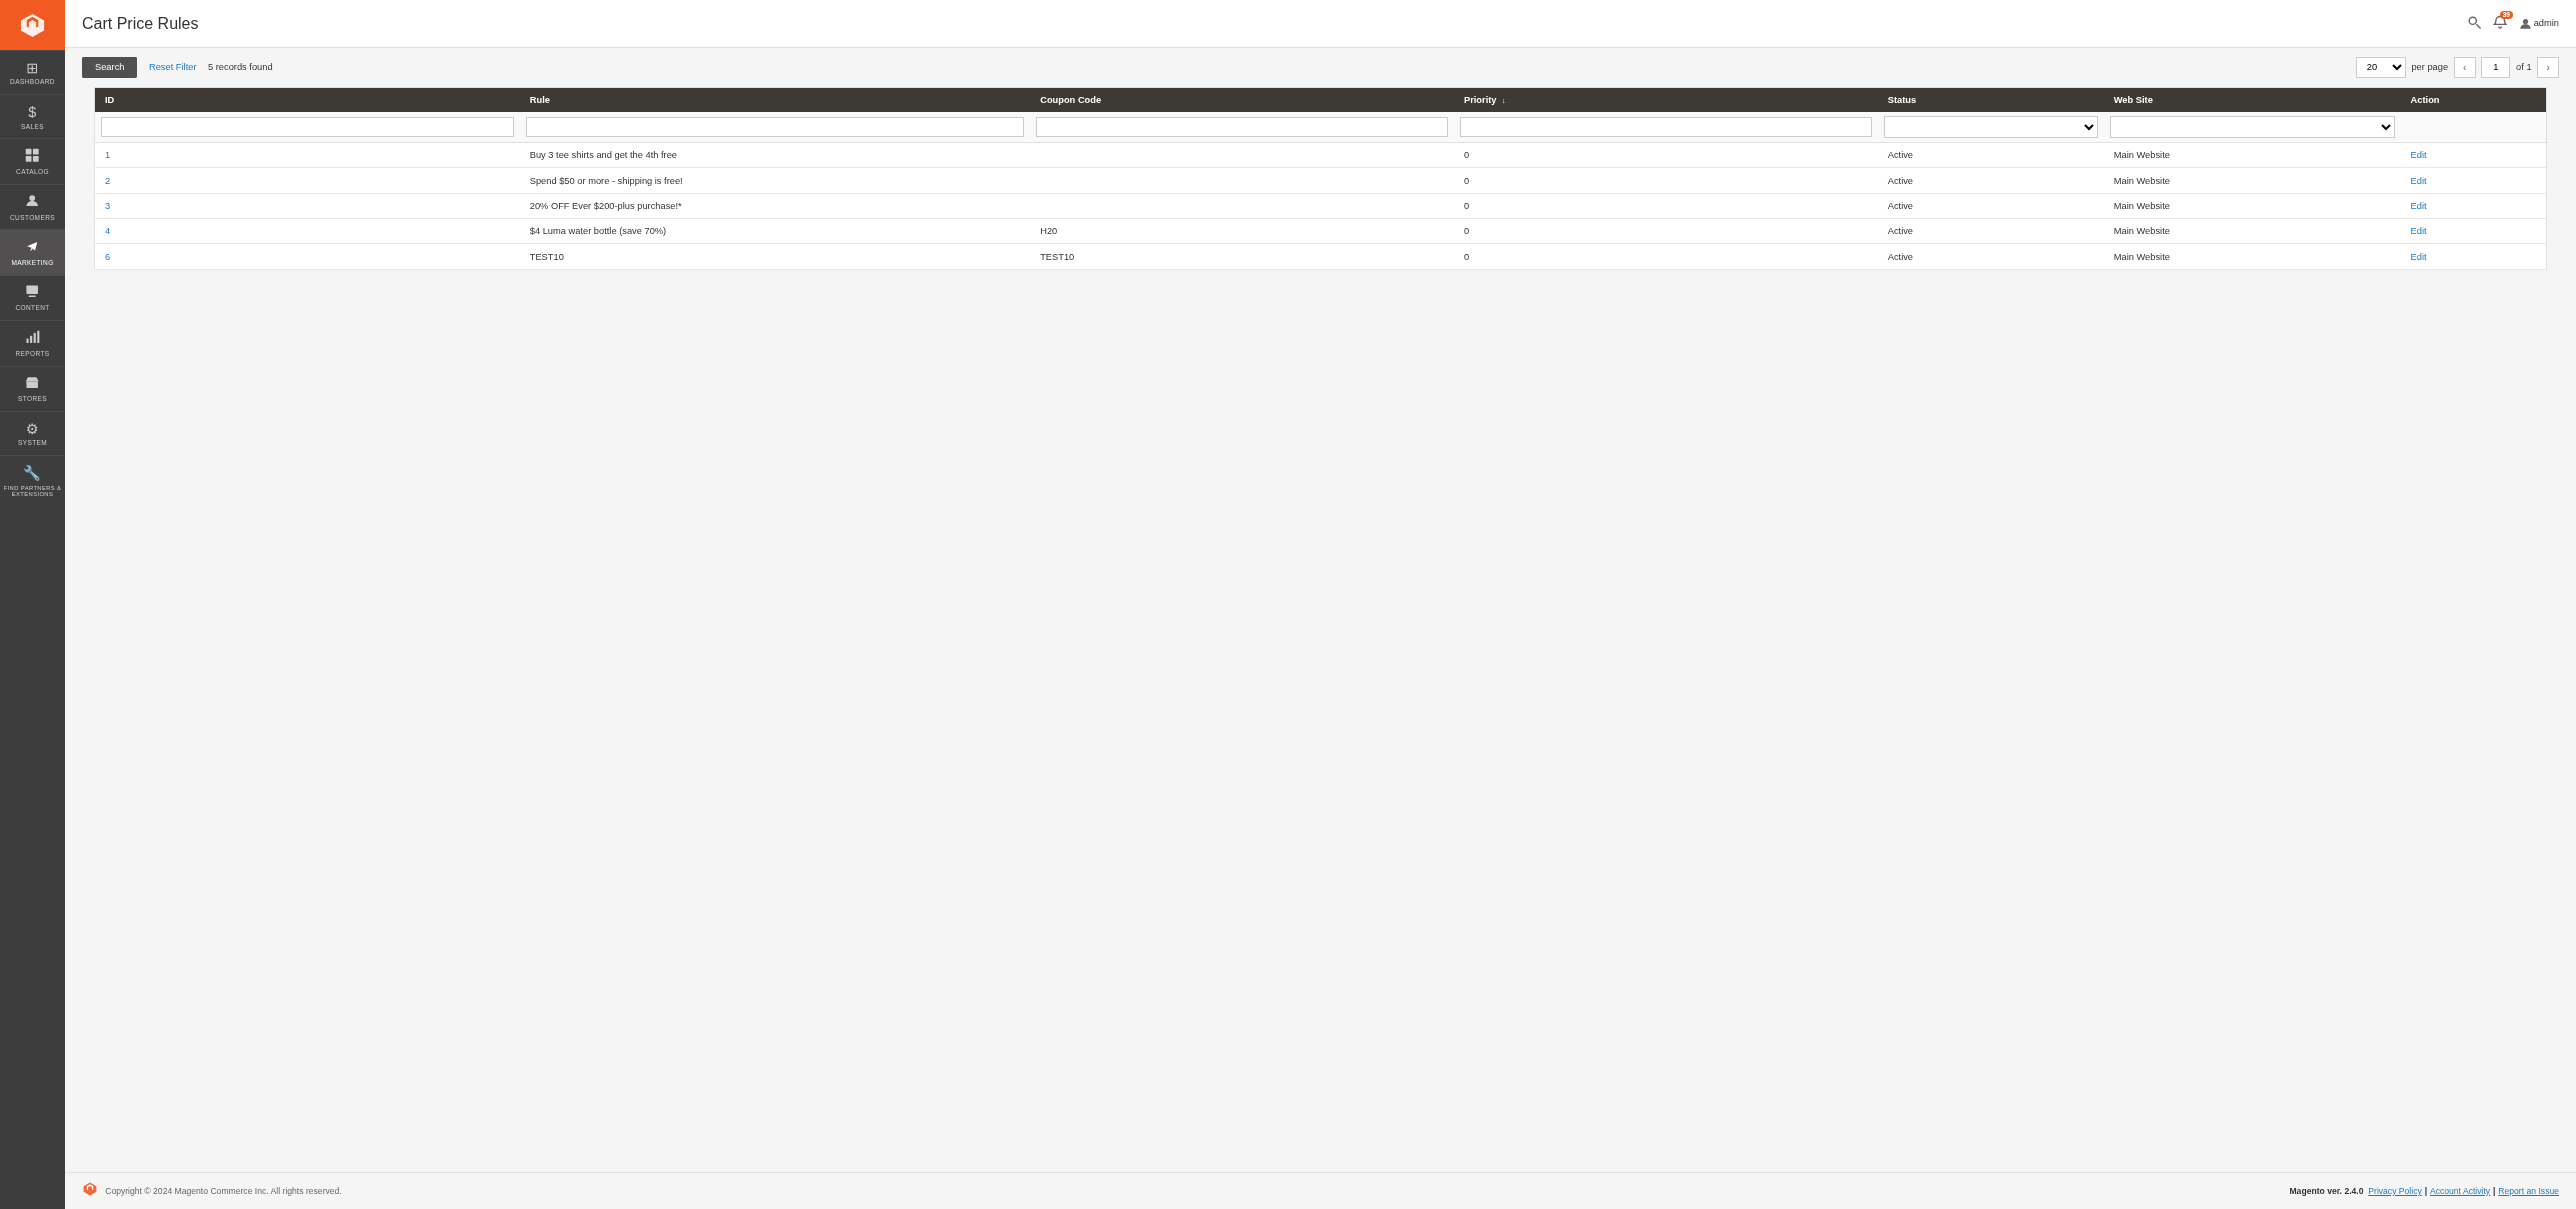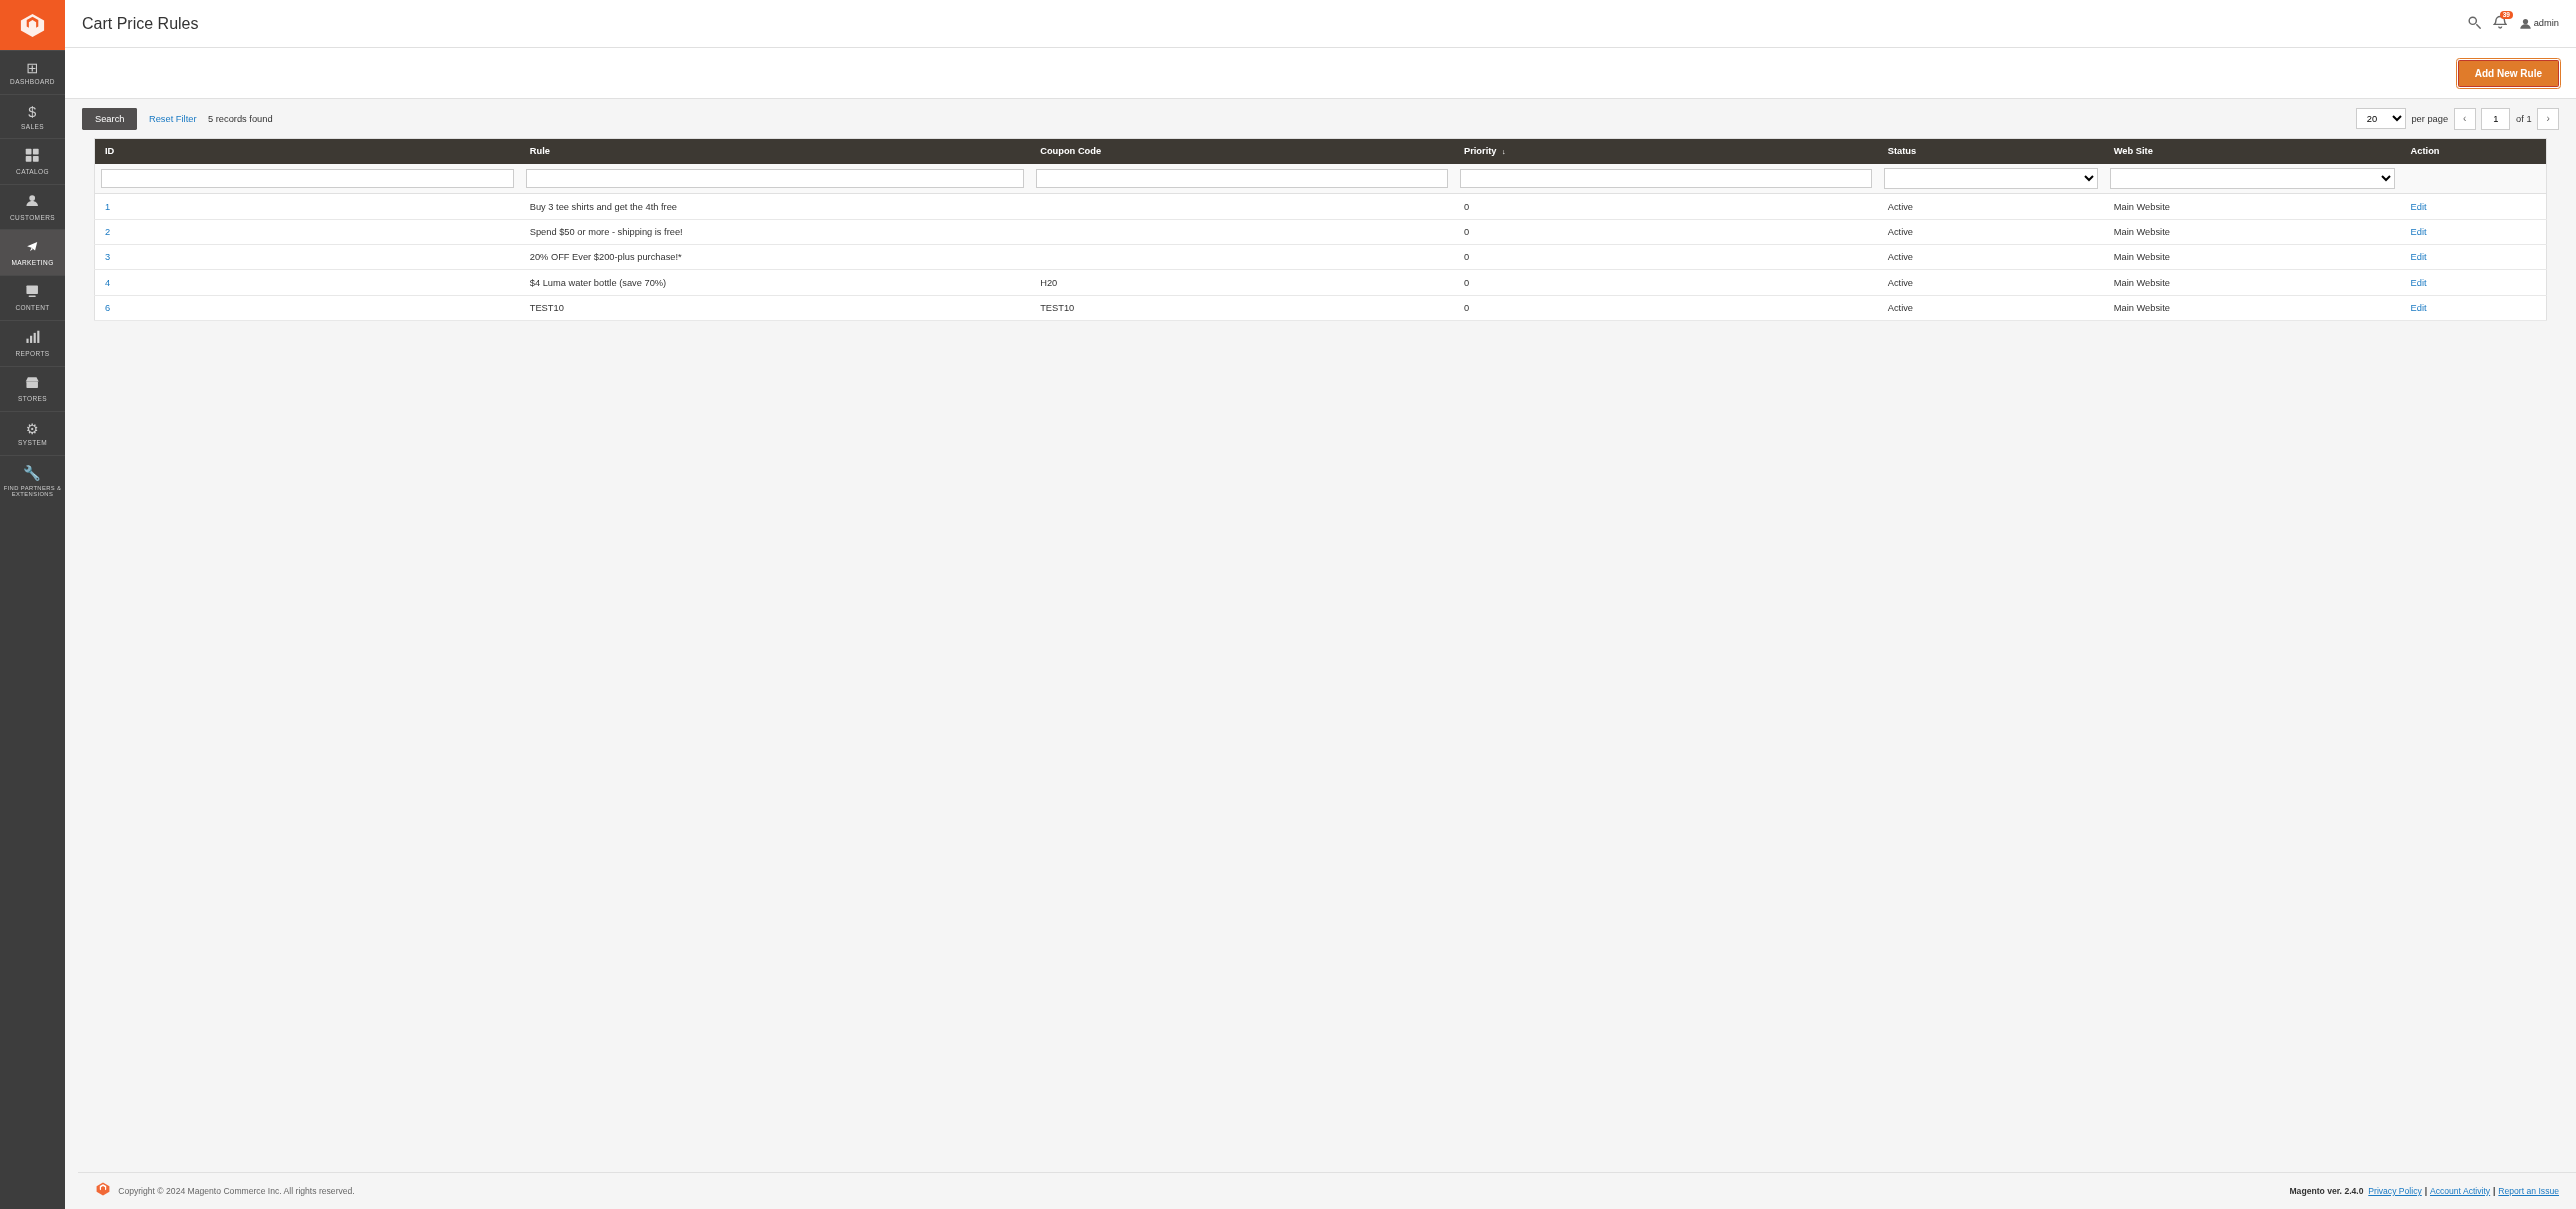--- a/index.html
+++ b/index.html
@@ -261,21 +261,20 @@
     .footer {
       background: #f5f5f5;
       border-top: 0.7px solid #e0e0e0;
       padding: 8.6px 17px;
       display: flex;
       justify-content: space-between;
       align-items: center;
       font-size: 8.6px;
       color: #666;
       flex-shrink: 0;
-      margin-left: 13px;
     }
     .footer-left {
       display: flex;
       align-items: center;
       gap: 7.2px;
     }
     .footer-logo {
       color: #f15a22;
       font-size: 14.4px;
     }
@@ -403,23 +402,20 @@
           <circle cx="10" cy="7" r="4"></circle>
           <path d="M2 18c0-4 3.6-7 8-7s8 3 8 7" fill="#666"></path>
         </svg>
         <span>admin</span>
       </div>
     </div>
   </div>
 
   <div class="content-area">
 
-    <div class="action-bar">
-      <button class="add-new-btn">Add New Rule</button>
-    </div>
 
     <div class="grid-controls">
       <div class="grid-controls-left">
         <button class="search-btn">Search</button>
         <a class="reset-filter-link">Reset Filter</a>
         <span class="records-found">5 records found</span>
       </div>
       <div class="grid-controls-right">
         <select class="per-page-select">
           <option>20</option>

